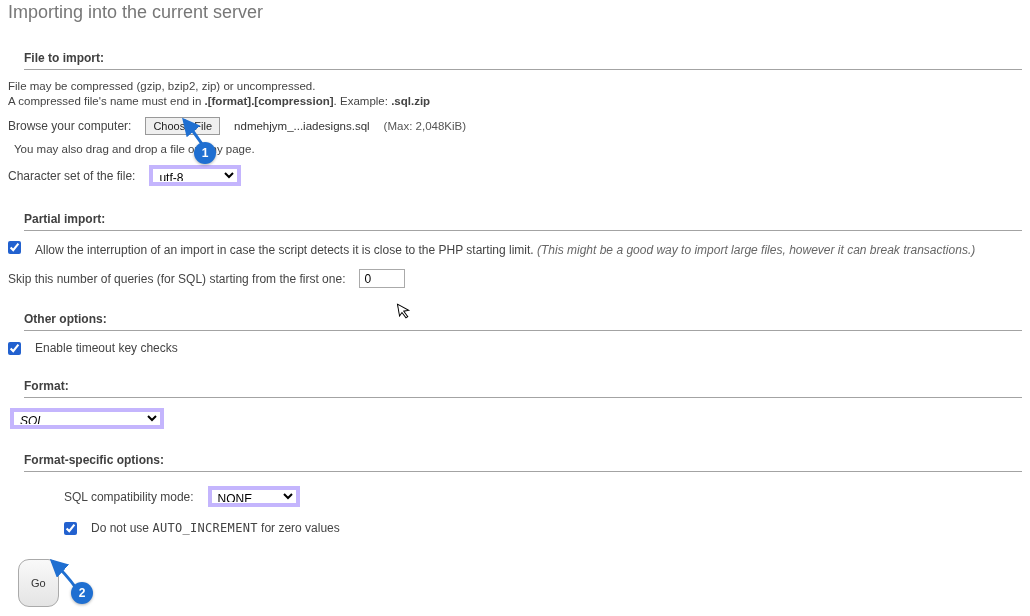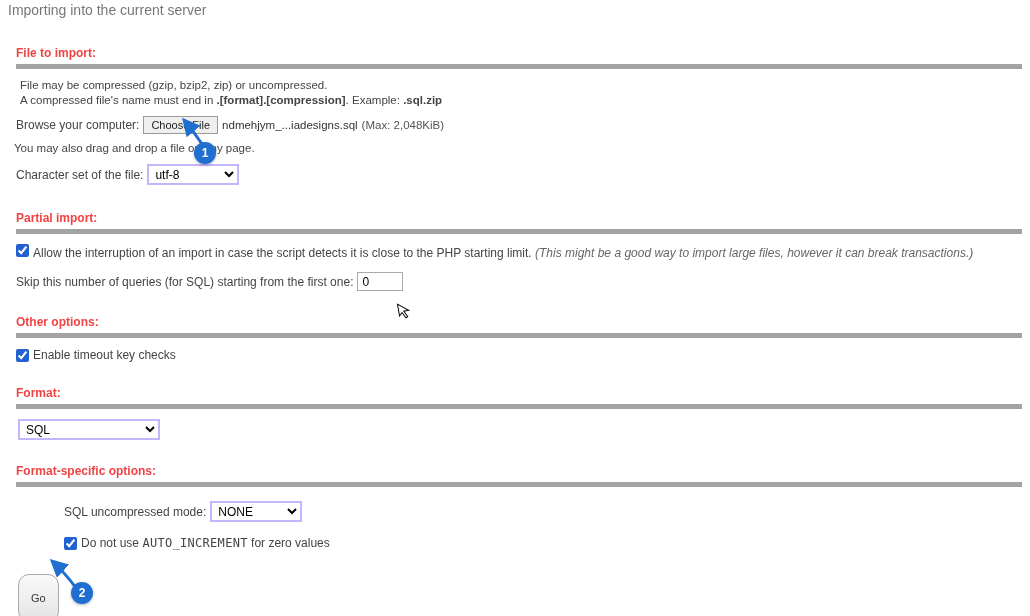--- a/index.html
+++ b/index.html
@@ -6,69 +6,69 @@
   body {
     margin: 0;
     padding: 0 8px;
     font-family: sans-serif;
     font-size: 12px;
     color: #444;
     background: #fff;
     width: 1030px;
   }
   h2.page-title {
-    font-size: 14px;
+    font-size: 18px;
     font-weight: normal;
     color: #777;
     margin: 2px 0 28px 0;
   }
   .section-heading {
     font-weight: bold;
     font-size: 12px;
-    color: #ef4444;
-    border-bottom: 5px solid #a3a3a3;
+    color: #404040;
+    border-bottom: 1px solid #a3a3a3;
     padding-bottom: 4px;
-    margin: 18px 0 10px 8px;
+    margin: 18px 0 10px 16px;
   }
   .text-line {
-    margin: 3px 12px;
+    margin: 3px 0;
     font-size: 11.5px;
     color: #444;
   }
   .bold { font-weight: bold; }
   .row {
     display: flex;
     align-items: center;
-    gap: 4px;
-    margin: 6px 8px;
+    gap: 14px;
+    margin: 6px 0;
     font-size: 12px;
     color: #444;
   }
   .choose-file-btn {
     background: #efefef;
     border: 1px solid #999;
     padding: 2px 7px;
     font-size: 11px;
     font-family: inherit;
     cursor: pointer;
     color: #222;
   }
   .filename { color: #333; font-size: 11.5px; }
   .maxsize { color: #555; font-size: 11.5px; }
   .indent1 { margin-left: 6px; }
   select {
     font-family: sans-serif;
     font-size: 12px;
     background: #fff;
-    border: 2px solid #c4b5fd;
+    border: 4px solid #c4b5fd;
     padding: 1px 2px;
     height: 21px;
   }
   .charset-select { width: 92px; }
-  .format-select { width: 142px; margin-left: 2px; }
+  .format-select { width: 154px; margin-left: 2px; font-style: italic; }
   .compat-select { width: 92px; }
   input[type="checkbox"] {
     accent-color: #2261cf;
     width: 13px;
     height: 13px;
     margin: 0;
   }
   input[type="text"].num {
     width: 46px;
     height: 19px;
@@ -187,21 +187,21 @@
 <div class="row" style="margin-top:10px;">
   <select class="format-select">
     <option>SQL</option>
   </select>
 </div>
 
 
 <div class="section-heading" style="margin-top:24px;">Format-specific options:</div>
 
 <div class="row options-indent" style="margin-top:14px;">
-  <span>SQL uncompressed mode:</span>
+  <span>SQL compatibility mode:</span>
   <select class="compat-select">
     <option>NONE</option>
   </select>
 </div>
 
 <div class="row options-indent" style="margin-top:14px;">
   <input type="checkbox" checked="" style="">
   <label>
     <span>Do not use </span><span class="smallcaps">AUTO_INCREMENT</span><span> for zero values</span>
   </label>

